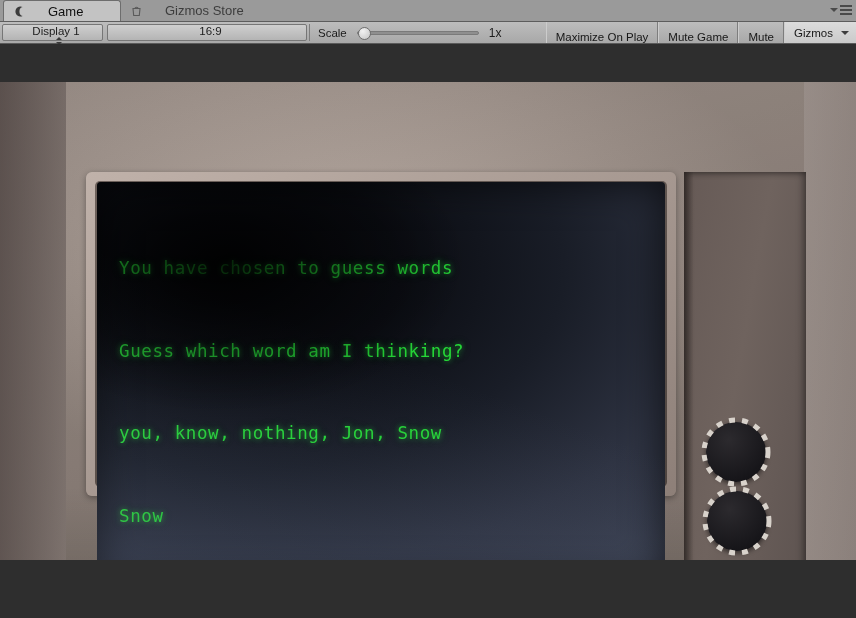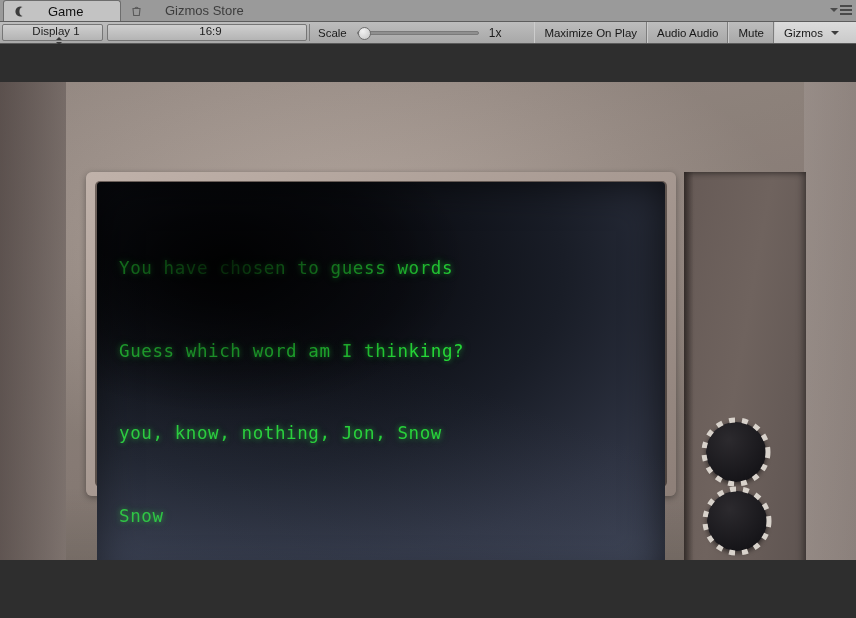--- a/index.html
+++ b/index.html
@@ -128,32 +128,32 @@
     position: absolute;
     left: 0px; top: -5px;
     width: 13px; height: 13px;
     border-radius: 50%;
     background: radial-gradient(circle at 35% 30%, #f2f2f2, #c4c4c4);
     border: 1px solid #6e6e6e;
   }
   .scale-value { color: #1c1c1c; font-size: 12px; }
 
   .tb-button {
-    display: flex; align-items: center;
+    display: flex; align-items: flex-end;
     padding: 0 9px;
     height: 100%;
     border-right: 1px solid #7d7d7d;
     border-left: 1px solid #cccccc;
     cursor: default;
     color: #171717;
   }
   .tb-button:first-of-type { border-left: 1px solid #7d7d7d; }
   .tb-dropdown-btn {
     display: flex; align-items: center;
-    padding: 0 15px 0 9px;
+    padding: 0 5px 0 9px;
     border-left: 1px solid #cccccc;
     background: linear-gradient(#dcdcdc, #cacaca);
     cursor: default;
     color: #171717;
   }
   .tb-dropdown-btn .caret {
     margin-left: 8px;
     margin-right: 2px;
     width: 0; height: 0;
     border-left: 4px solid transparent;
@@ -371,21 +371,21 @@
       </span>
       <span class="scale-value">1x</span>
     </div>
 
     <div class="tb-spacer"></div>
 
     <div class="tb-button">
       <span>Maximize On Play</span>
     </div>
     <div class="tb-button">
-      <span>Audio Audio</span>
+      <span>Mute Game</span>
     </div>
     <div class="tb-button">
       <span>Mute</span>
     </div>
     <div class="tb-dropdown-btn">
       <span>Gizmos</span>
       <span class="caret"></span>
     </div>
   </div>
 

